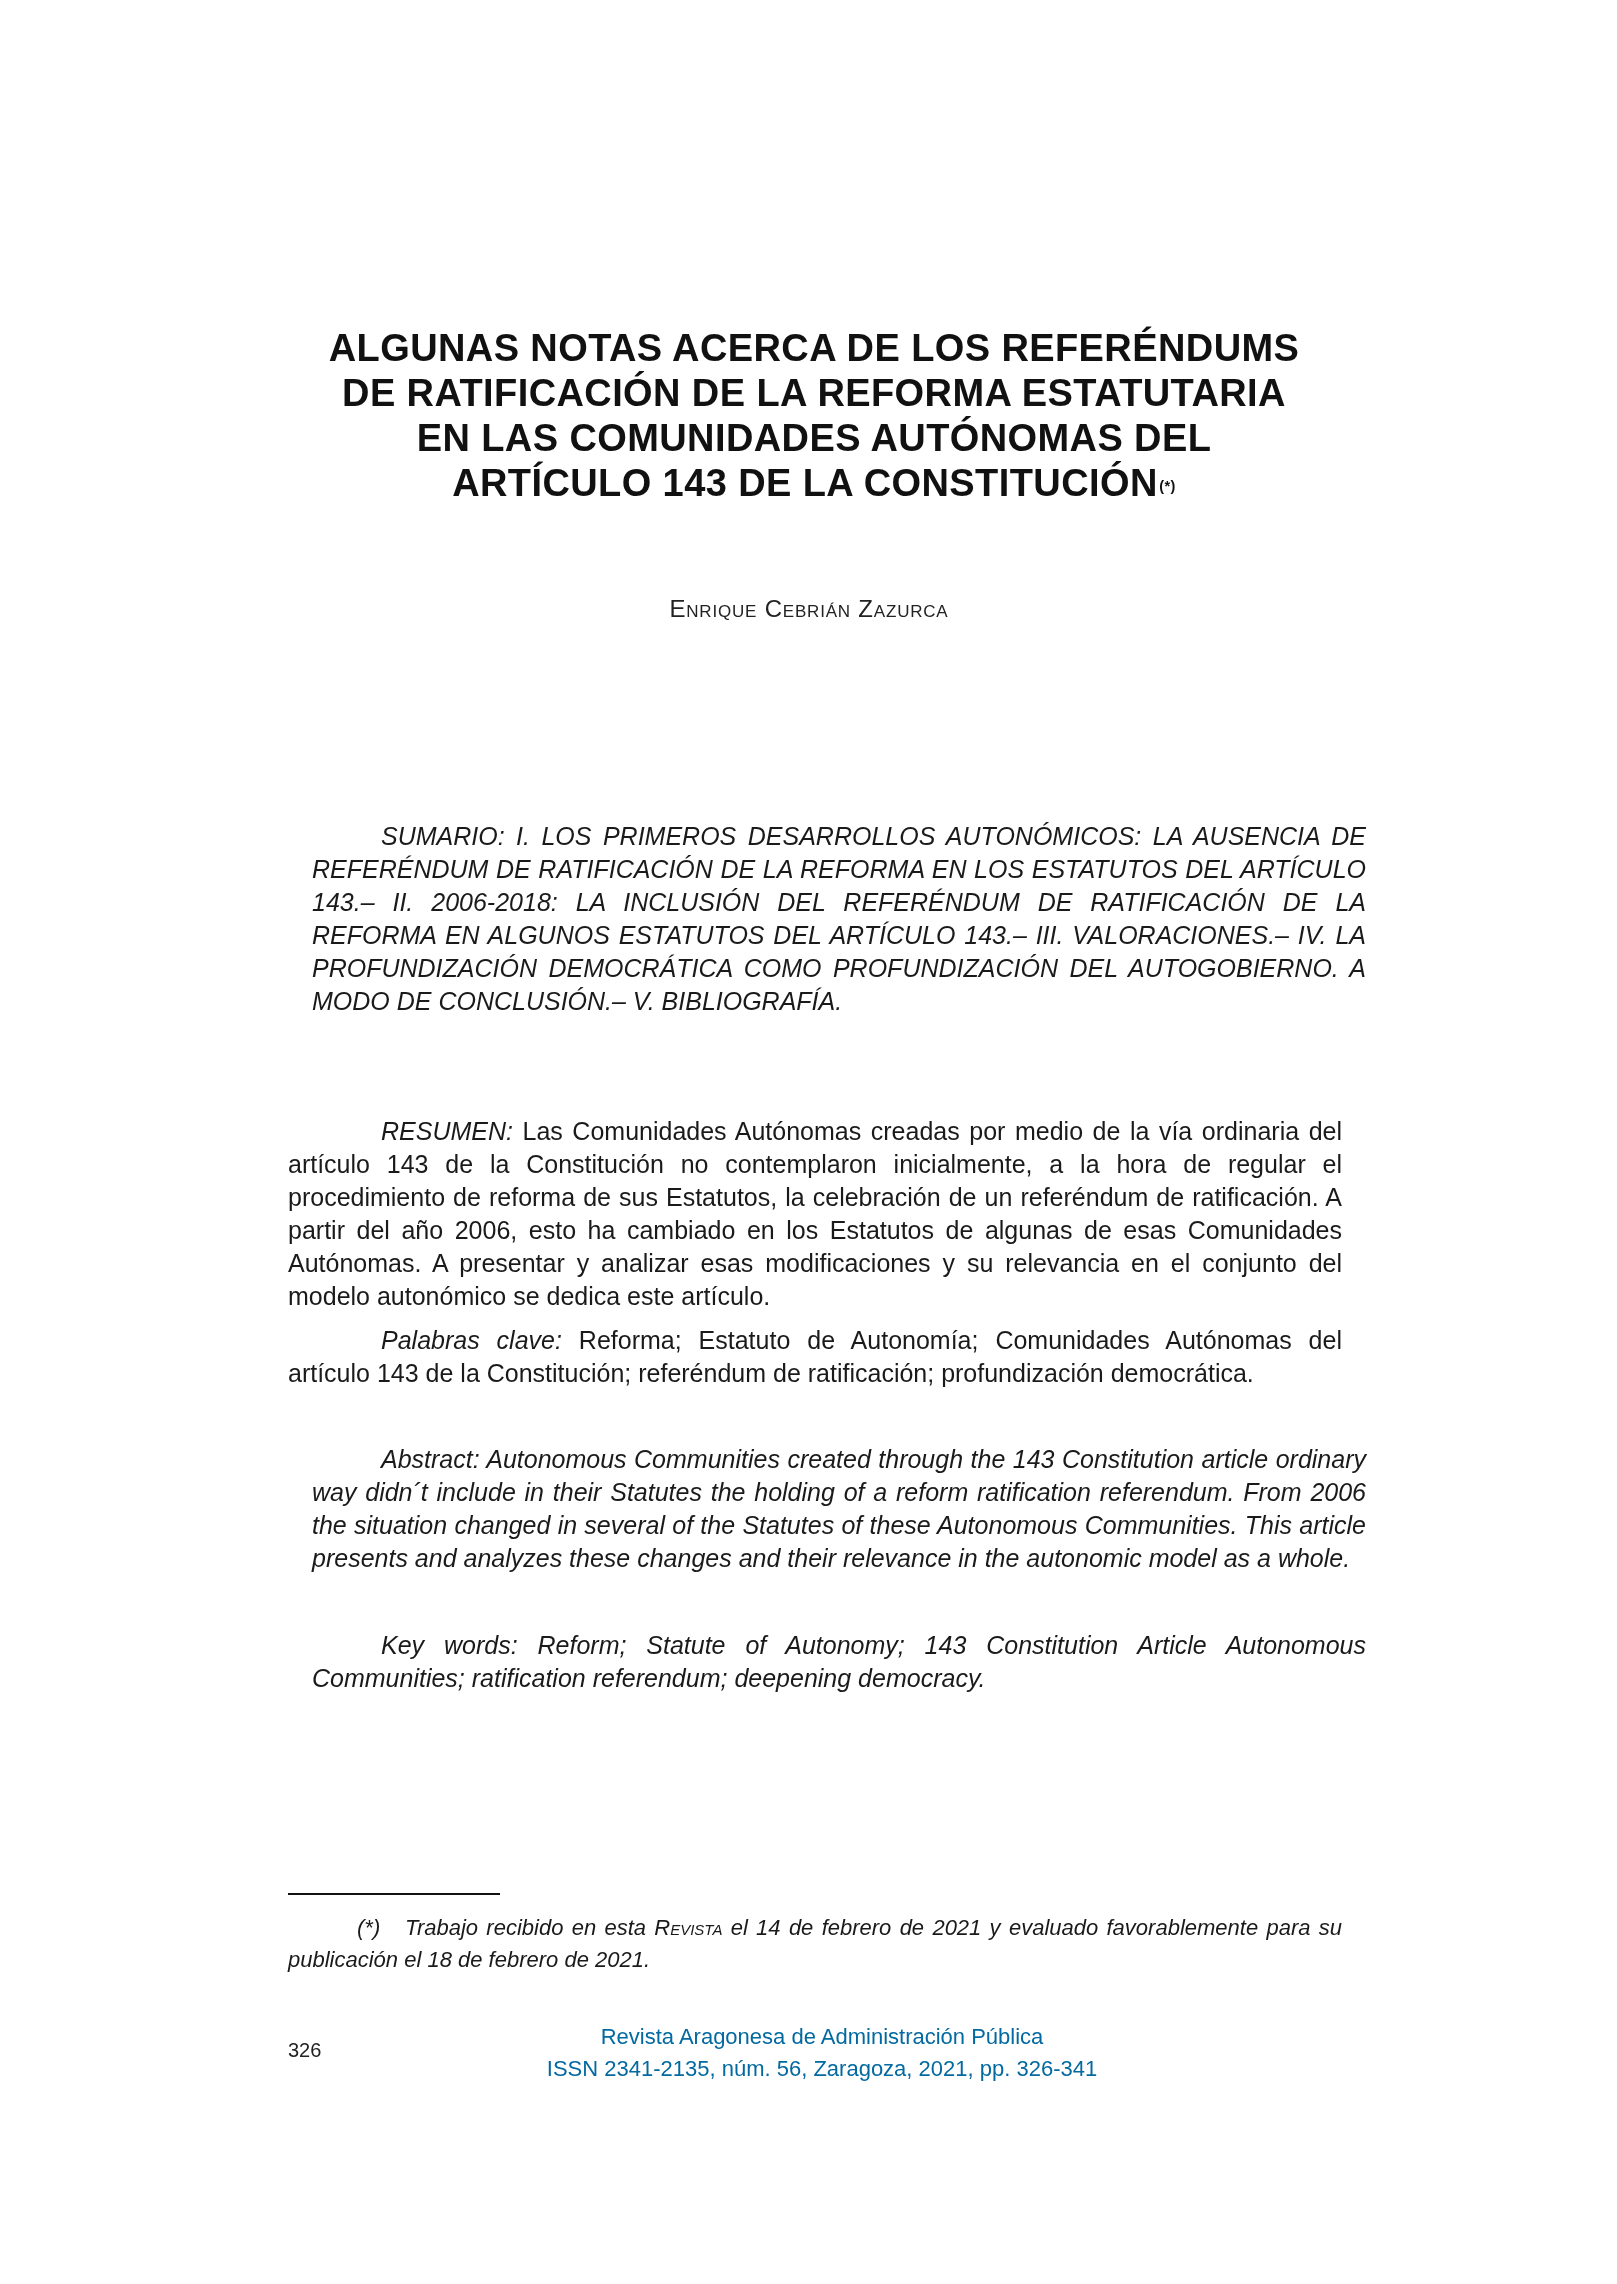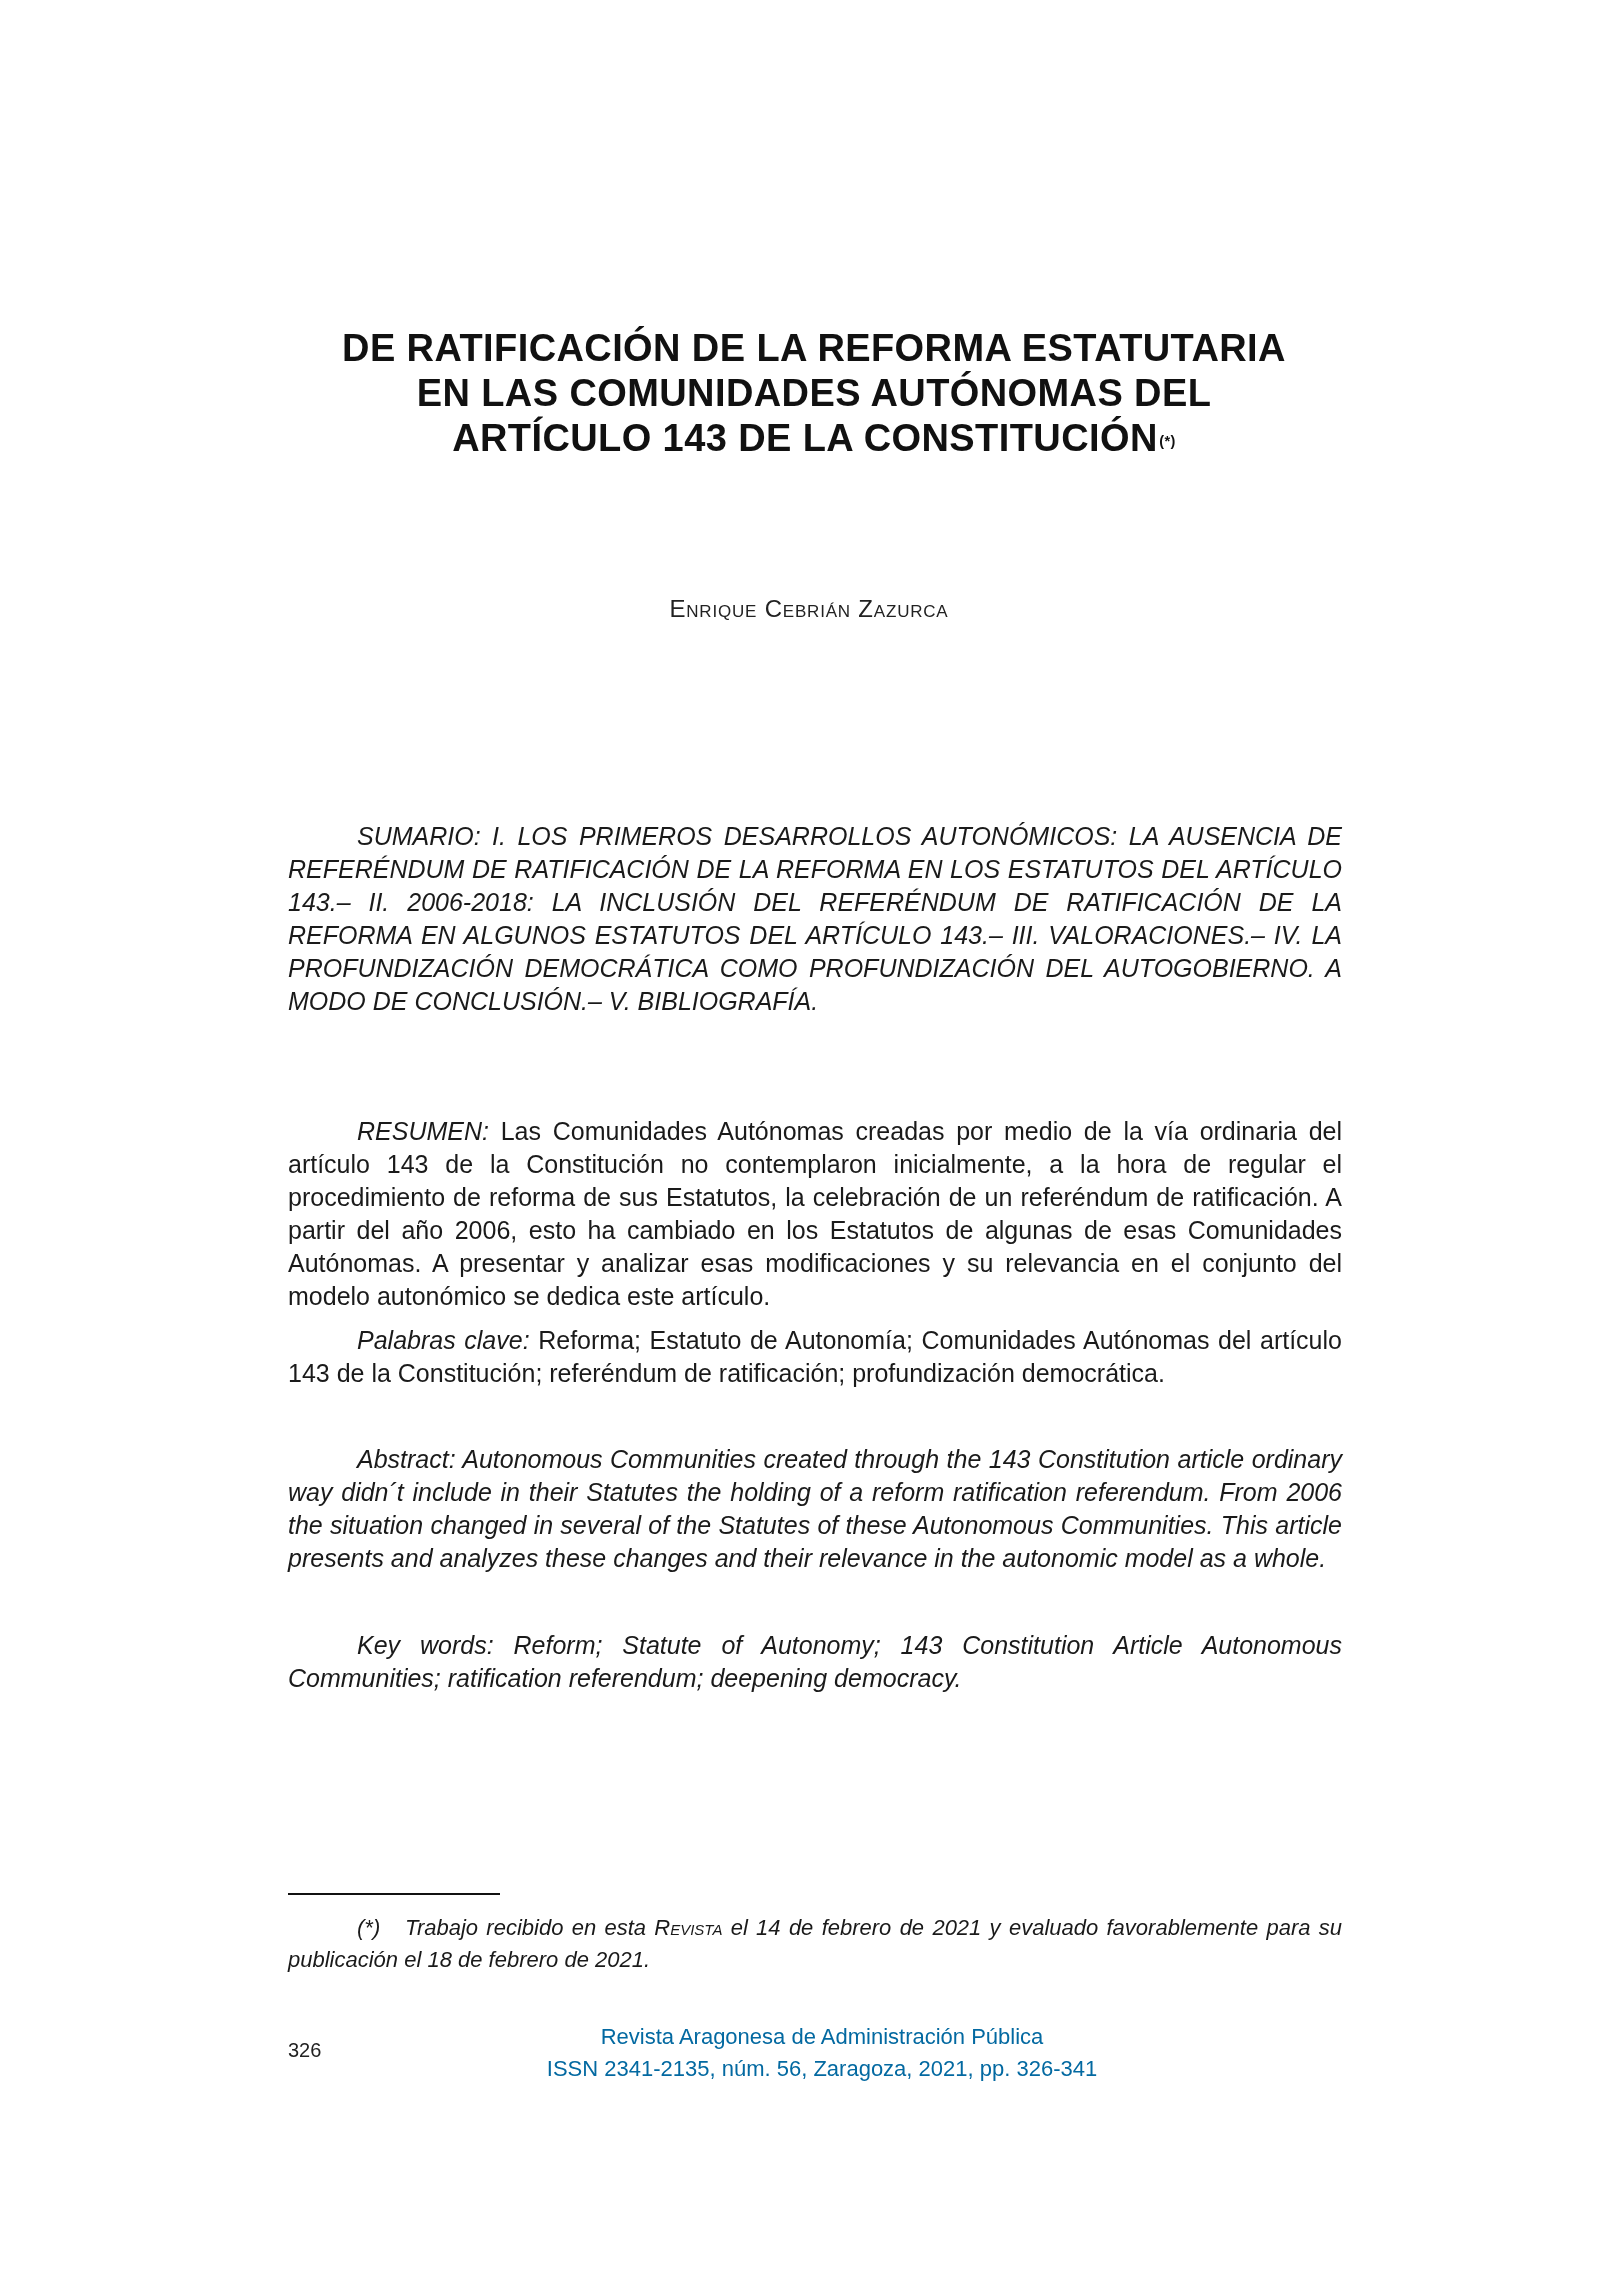--- a/index.html
+++ b/index.html
@@ -6,37 +6,38 @@
   body { width:1618px; height:2284px; position:relative; overflow:hidden; color:#1a1a1a;
          font-family:"Liberation Sans", "DejaVu Sans", sans-serif; }
   .col { position:absolute; left:288px; width:1054px; }
   .title { position:absolute; left:242px; width:1144px; top:326px; text-align:center;
            font-weight:bold; font-size:38px; line-height:45px; letter-spacing:0.4px; color:#111; }
   .title sup { font-size:14.5px; vertical-align:top; position:relative; top:3.2px; margin-left:1.6px; }
   .author { position:absolute; left:0; width:1618px; top:595px; text-align:center;
             font-size:24px; font-variant:small-caps; letter-spacing:0.8px; color:#222; }
   .body { font-size:25px; line-height:33px; text-align:justify; margin:0; }
   .indent { text-indent:69px; }
-  .it { font-style:italic; }
+  .it { font-style:italic;margin-left:24px; }
   .sumario { top:820px; }
   .resumen { top:1115px; }
   .palabras { top:1324px; }
   .abstract { top:1443px; }
   .keywords { top:1629px; }
   .rule { position:absolute; left:288px; top:1893px; width:212px; height:1.6px; background:#111; }
   .foot { top:1912px; font-size:22px; line-height:32px;font-style:italic; }
   .foot .sc { font-variant:small-caps; }
   .pagenum { position:absolute; left:288px; top:2039px; font-size:20px; color:#222; }
   .journal { position:absolute; left:419px; width:806px; top:2021px; text-align:center;
              font-size:22px; line-height:32px; color:#0369a1; }
 </style>
 </head>
 <body>
 
 <div class="title">
+  <div>ALGUNAS NOTAS ACERCA DE LOS REFERÉNDUMS</div>
   <div>DE RATIFICACIÓN DE LA REFORMA ESTATUTARIA</div>
   <div>EN LAS COMUNIDADES AUTÓNOMAS DEL</div>
   <div><span>ARTÍCULO 143 DE LA CONSTITUCIÓN</span><sup>(*)</sup></div>
 </div>
 
 <div class="author">Enrique Cebrián Zazurca</div>
 
 <p class="col body indent it sumario"><span>SUMARIO:</span><span> I. LOS PRIMEROS DESARROLLOS AUTONÓMICOS: LA AUSENCIA DE REFERÉNDUM DE RATIFICACIÓN DE LA REFORMA EN LOS ESTATUTOS DEL ARTÍCULO 143.– II. 2006-2018: LA INCLUSIÓN DEL REFERÉNDUM DE RATIFICACIÓN DE LA REFORMA EN ALGUNOS ESTATUTOS DEL ARTÍCULO 143.– III. VALORACIONES.– IV. LA PROFUNDIZACIÓN DEMOCRÁTICA COMO PROFUNDIZACIÓN DEL AUTOGOBIERNO. A MODO DE CONCLUSIÓN.– V. BIBLIOGRAFÍA.</span></p>
 
 <p class="col body indent resumen"><span class="it">RESUMEN:</span><span> Las Comunidades Autónomas creadas por medio de la vía ordinaria del artículo 143 de la Constitución no contemplaron inicialmente, a la hora de regular el procedimiento de reforma de sus Estatutos, la celebración de un referéndum de ratificación. A partir del año 2006, esto ha cambiado en los Estatutos de algunas de esas Comunidades Autónomas. A presentar y analizar esas modificaciones y su relevancia en el conjunto del modelo autonómico se dedica este artículo.</span></p>

